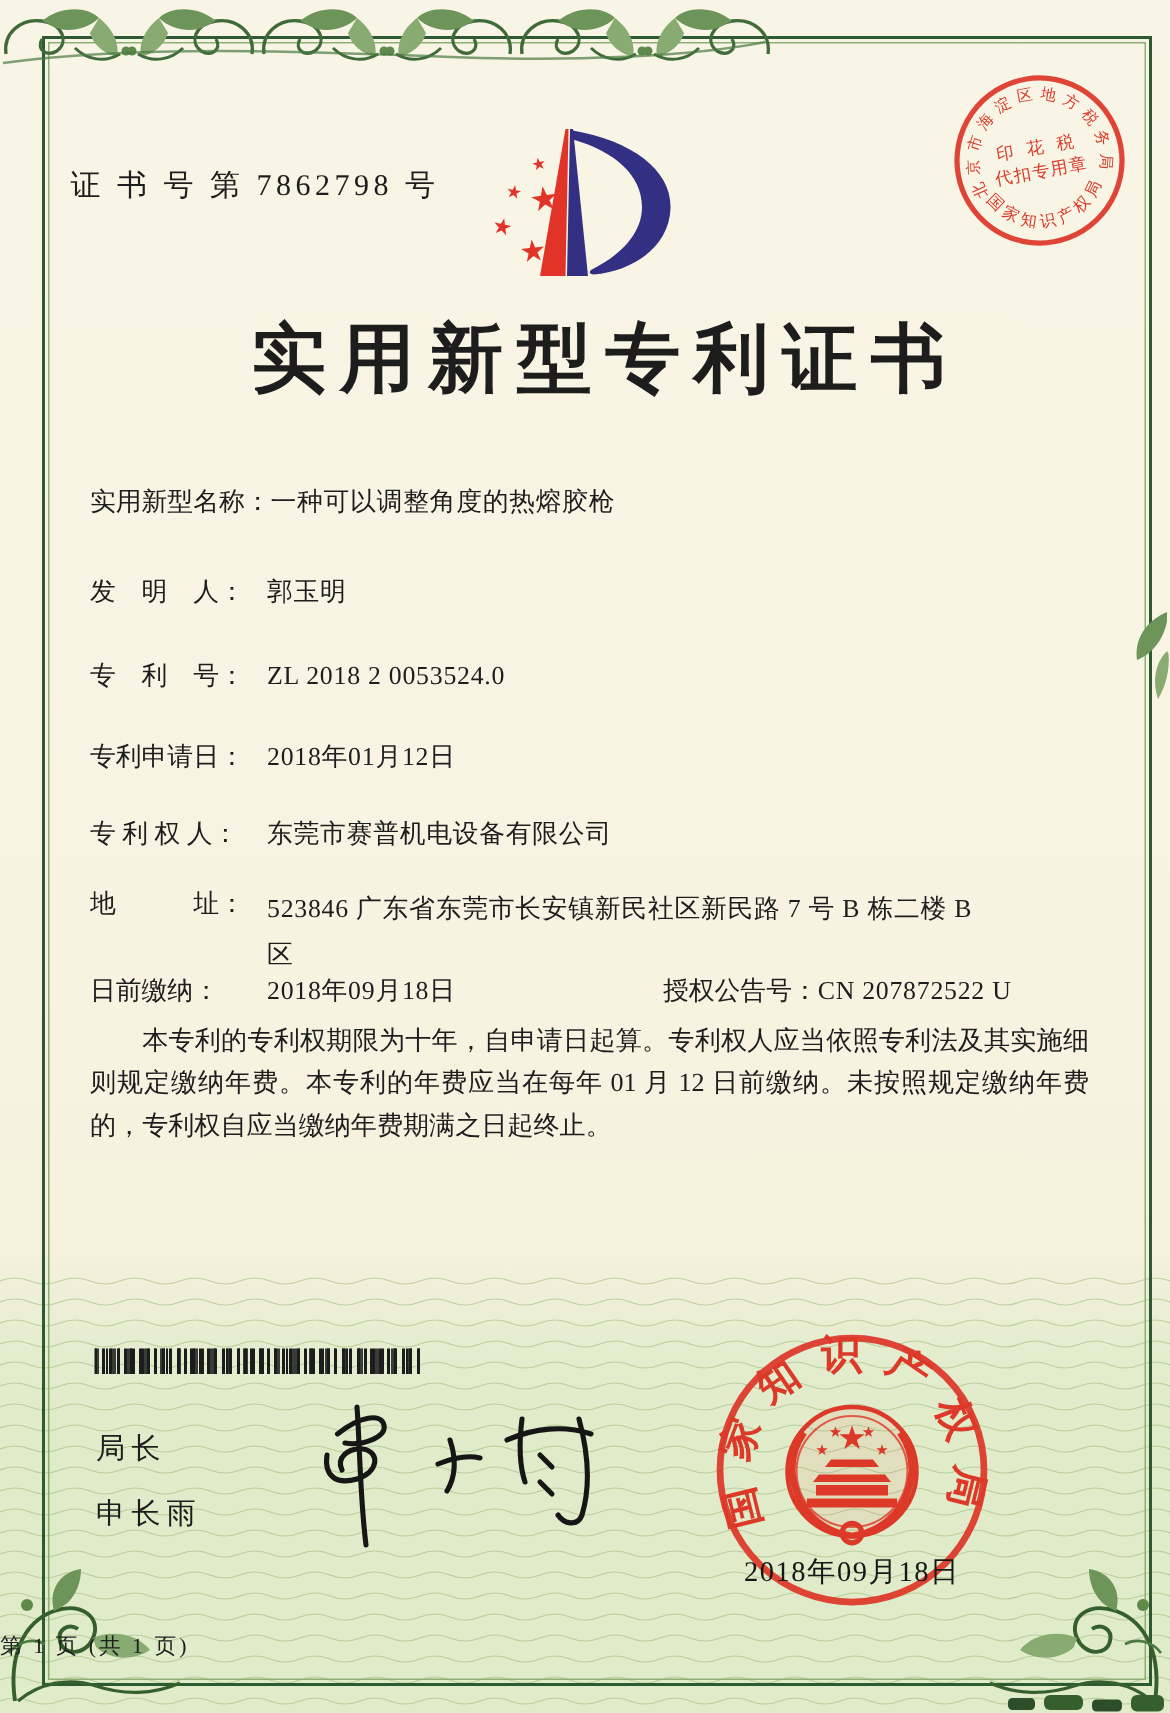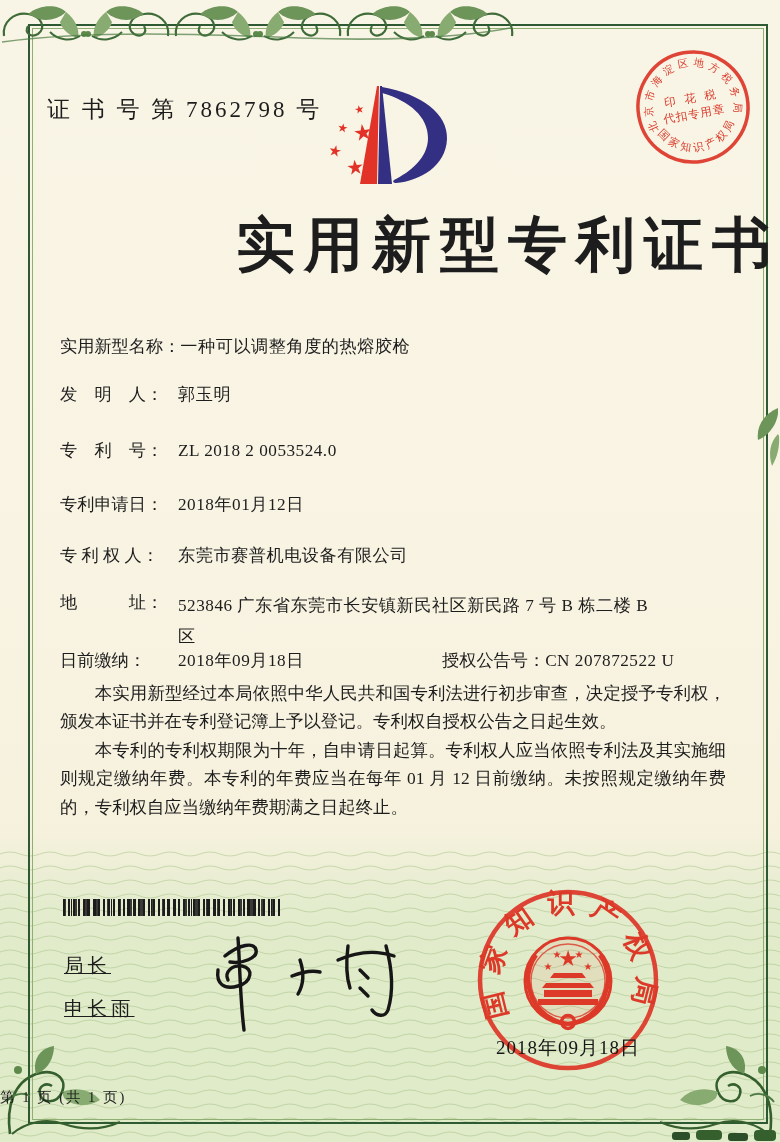--- a/index.html
+++ b/index.html
@@ -4,39 +4,39 @@
 <style>
   html,body{margin:0;padding:0;background:#888;}
   .page{position:relative;width:780px;height:1142px;overflow:hidden;
         font-family:"Liberation Serif","DejaVu Serif",serif;color:#1d1d1d;
         background:linear-gradient(180deg,#f9f5e6 0%,#f8f3e1 60%,#f5f1dc 74%);}
   .green-zone{position:absolute;left:0;right:0;top:836px;height:306px;
         background:linear-gradient(180deg,rgba(226,236,206,0) 0,rgba(224,235,203,.85) 70px,#e0ebc9 130px);}
   .waves{position:absolute;left:0;top:850px;width:780px;height:292px;opacity:.55;pointer-events:none;}
   .frame{position:absolute;left:28px;top:24px;width:740px;height:1100px;border:2.5px solid #2e5a33;box-sizing:border-box;}
   .frame-inner{position:absolute;inset:2px;border:1px solid #8fae74;}
-  .cert-no{position:absolute;left:47px;top:94px;font-size:23px;letter-spacing:3px;}
+  .cert-no{position:absolute;left:47px;top:110px;font-size:20px;letter-spacing:3px;}
   .logo{position:absolute;left:322px;top:84px;}
   .tax-stamp{position:absolute;left:628px;top:42px;transform:rotate(-10deg);}
-  .title{position:absolute;left:0;right:0;top:206px;text-align:right;font-size:59px;font-weight:bold;letter-spacing:9px;padding-left:27px;}
+  .title{position:absolute;left:0;right:0;top:206px;text-align:center;font-size:50px;font-weight:bold;letter-spacing:9px;padding-left:27px;}
   .fields{position:absolute;left:60px;top:318px;width:668px;font-size:17.2px;}
   .frow{position:absolute;left:0;white-space:nowrap;}
   .flabel{display:inline-block;min-width:118px;}
   .fvalue{letter-spacing:.5px;}
   .fvalue-wrap{display:inline-block;width:492px;vertical-align:top;white-space:normal;line-height:31px;}
   .frow-double .pair2{position:absolute;left:382px;top:0;}
   .paras{position:absolute;left:60px;width:666px;top:679px;font-size:17.4px;line-height:28.4px;text-align:justify;}
   .paras p{margin:0;text-indent:2em;}
   .barcode{position:absolute;left:63px;top:899px;width:219px;height:17px;
         background:
           repeating-linear-gradient(90deg,#1c1c1c 0 2px,transparent 2px 5px),
           repeating-linear-gradient(90deg,#1c1c1c 0 1px,transparent 1px 8px),
           repeating-linear-gradient(90deg,rgba(28,28,28,.85) 0 3px,transparent 3px 11px);}
   .director{position:absolute;left:64px;top:952px;font-size:19.5px;letter-spacing:4px;}
-  .director div{margin-bottom:16px;text-decoration:underline;}
+  .director div{margin-bottom:16px;}
   .signature{position:absolute;left:180px;top:926px;}
   .gov-seal{position:absolute;left:472px;top:884px;}
   .footer{position:absolute;left:0;right:0;top:1088px;font-size:14.5px;letter-spacing:2px;}
   .orn-top{position:absolute;left:0;top:0;}
   .orn-bl{position:absolute;left:2px;top:1042px;}
   .orn-br{position:absolute;left:628px;top:1042px;}
   .orn-right{position:absolute;left:744px;top:406px;}
   .orn-under{position:absolute;left:672px;top:1128px;}
   svg text{font-family:"Liberation Serif","DejaVu Serif",serif;}
 </style>
@@ -145,21 +145,21 @@
     <text font-size="10.8" fill="#d93a2a" letter-spacing="3">
       <textPath href="#taxArcBot" startOffset="50%" text-anchor="middle">国家知识产权局</textPath>
     </text>
     <text x="65" y="60" font-size="11.5" fill="#d93a2a" text-anchor="middle" letter-spacing="3">印 花 税</text>
     <text x="65" y="76" font-size="11.5" fill="#d93a2a" text-anchor="middle" letter-spacing="1">代扣专用章</text>
   </svg>
 
   <div class="title">实用新型专利证书</div>
 
   <div class="fields">
-    <div class="frow" style="top:16px">
+    <div class="frow" style="top:4px">
       <span class="flabel">实用新型名称：</span><span class="fvalue">一种可以调整角度的热熔胶枪</span>
     </div>
     <div class="frow" style="top:64px">
       <span class="flabel">发　明　人：</span><span class="fvalue">郭玉明</span>
     </div>
     <div class="frow" style="top:120px">
       <span class="flabel">专　利　号：</span><span class="fvalue">ZL 2018 2 0053524.0</span>
     </div>
     <div class="frow" style="top:174px">
       <span class="flabel">专利申请日：</span><span class="fvalue">2018年01月12日</span>
@@ -174,21 +174,20 @@
       <span>
         <span class="flabel">日前缴纳：</span><span class="fvalue">2018年09月18日</span>
       </span>
       <span class="pair2">
         <span class="flabel" style="min-width:0">授权公告号：</span><span class="fvalue">CN 207872522 U</span>
       </span>
     </div>
   </div>
 
   <div class="paras">
-    <p>本实用新型经过本局依照中华人民共和国专利法进行初步审查，决定授予专利权，颁发本证书并在专利登记簿上予以登记。专利权自授权公告之日起生效。</p>
     <p>本专利的专利权期限为十年，自申请日起算。专利权人应当依照专利法及其实施细则规定缴纳年费。本专利的年费应当在每年 01 月 12 日前缴纳。未按照规定缴纳年费的，专利权自应当缴纳年费期满之日起终止。</p>
   </div>
 
   <div class="barcode"></div>
 
   <div class="director">
     <div>局长</div>
     <div>申长雨</div>
   </div>
 

